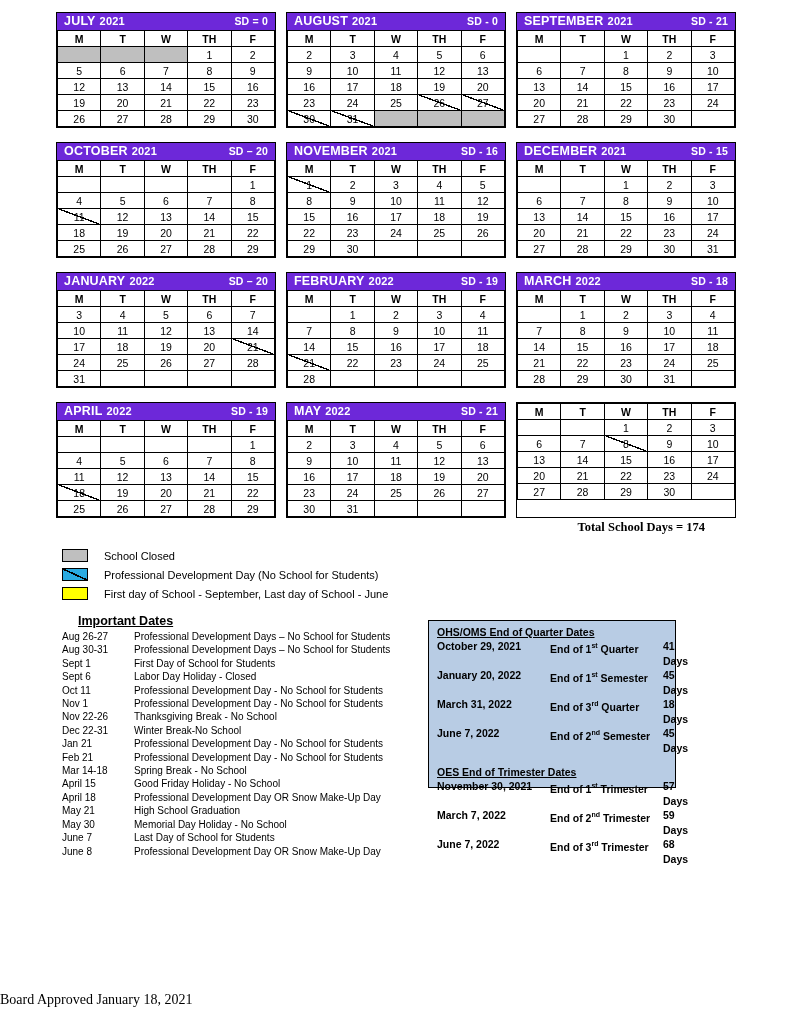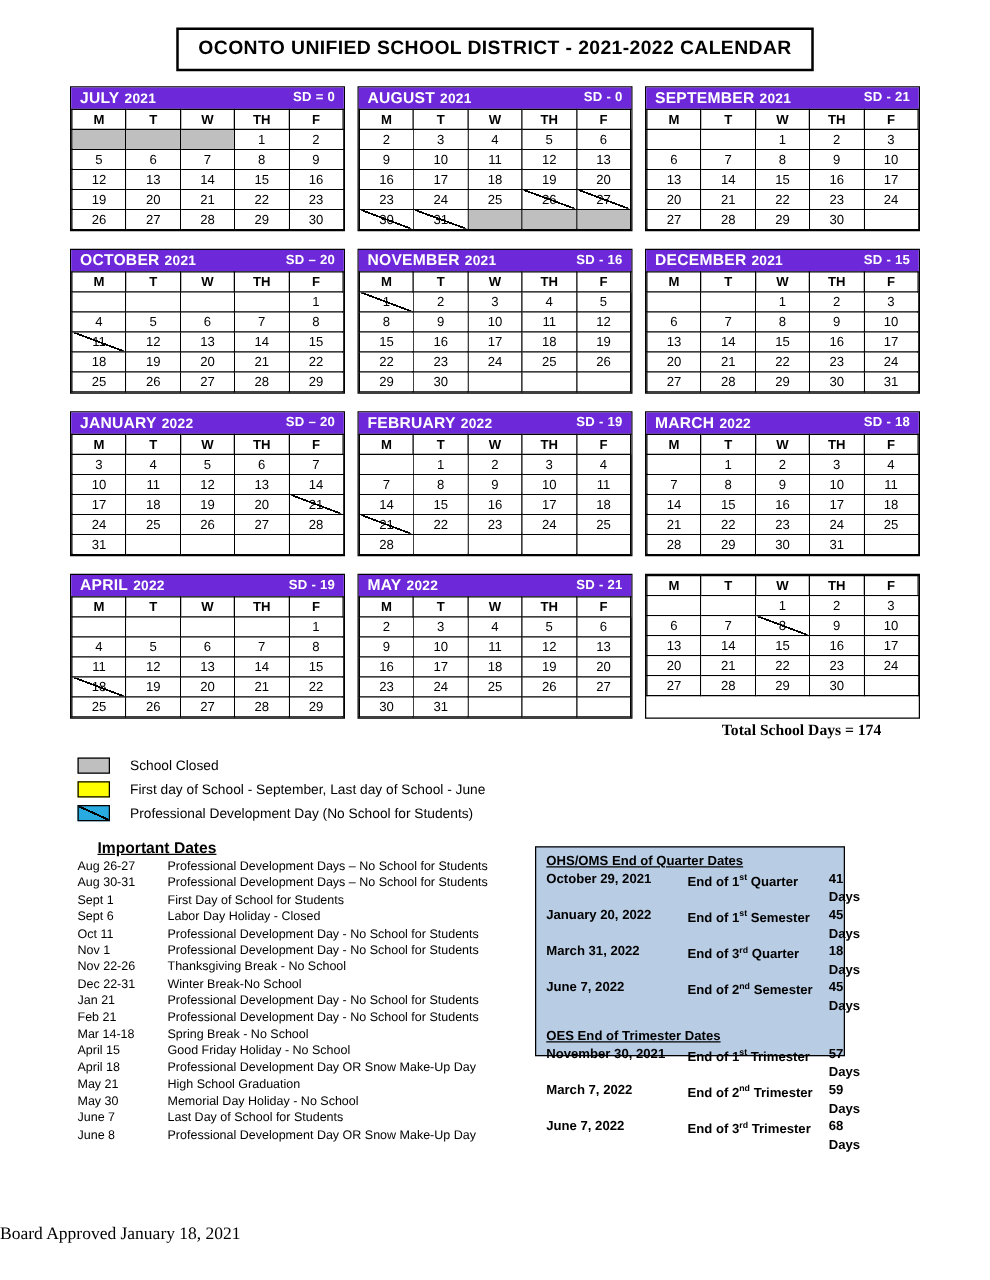--- a/index.html
+++ b/index.html
@@ -102,23 +102,20 @@
   .footer{
     position:absolute;left:0;bottom:28px;width:100%;
     font-family:"Liberation Serif", serif;font-size:14px;
   }
 </style>
 </head>
 <body>
 
 <div class="page">
 
-  <div class="title-wrap">
-    <div class="title-box">OCONTO UNIFIED SCHOOL DISTRICT - 2021-2022 CALENDAR</div>
-  </div>
 
   <div class="months" id="months-grid">
       <div class="month">
         <div class="month-head">
           <span class="month-name"><span>JULY</span><span class="yr">2021</span></span>
           <span class="month-sd">SD = 0</span>
         </div>
         <table class="cal">
           <thead>
             <tr>
@@ -761,26 +758,26 @@
     </div>
 
   <div class="total-days">Total School Days = 174</div>
 
   <div class="legend" id="legend-list">
       <div class="legend-row">
         <span class="swatch grey"></span>
         <span class="legend-label">School Closed</span>
       </div>
       <div class="legend-row">
+        <span class="swatch blue"></span>
+        <span class="legend-label">Professional Development Day (No School for Students)</span>
+      </div>
+      <div class="legend-row">
         <span class="swatch yellow"></span>
         <span class="legend-label">First day of School - September, Last day of School - June</span>
-      </div>
-      <div class="legend-row">
-        <span class="swatch blue"></span>
-        <span class="legend-label">Professional Development Day (No School for Students)</span>
       </div>
     </div>
 
   <div class="lower">
     <div class="important">
       <h3>Important Dates</h3>
       <div id="important-list">
           <div class="imp-row">
             <span class="imp-date">Aug 26-27</span>
             <span class="imp-desc">Professional Development Days – No School for Students</span>

